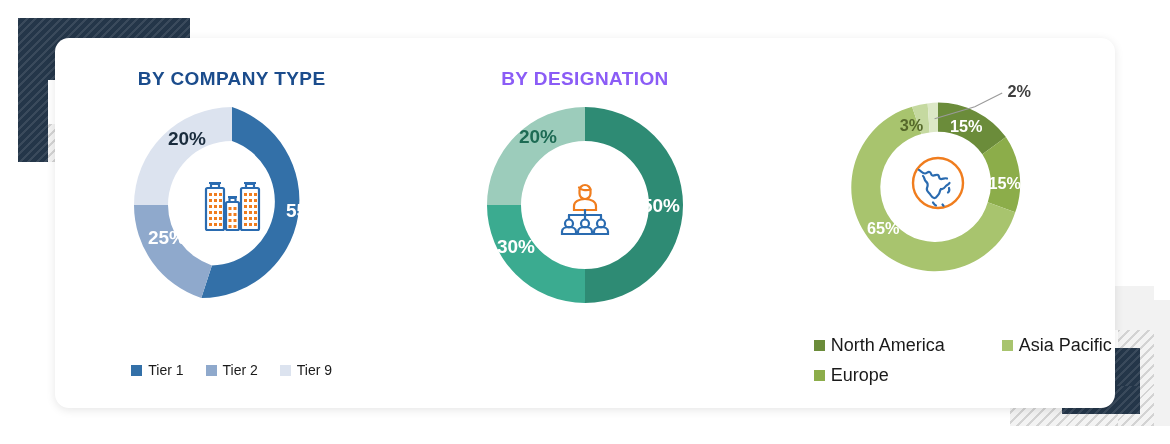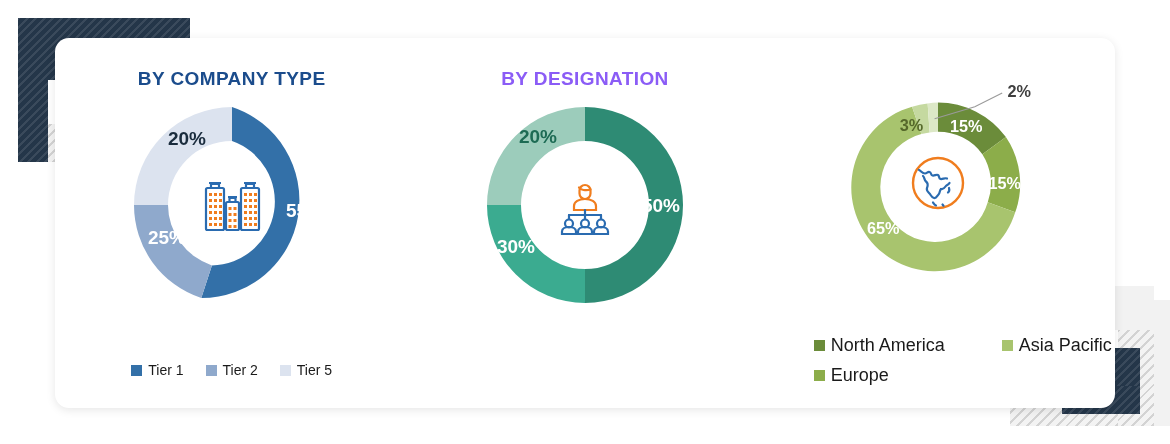--- a/index.html
+++ b/index.html
@@ -254,21 +254,21 @@
             <div class="legend-item">
               <span class="swatch" style="background:#3370A8"></span>
               <span>Tier 1</span>
             </div>
             <div class="legend-item">
               <span class="swatch" style="background:#8FA9CC"></span>
               <span>Tier 2</span>
             </div>
             <div class="legend-item">
               <span class="swatch" style="background:#DCE3EF"></span>
-              <span>Tier 5</span>
+              <span>Tier 9</span>
             </div>
           </div>
         </div>
       </div>
 
       <div class="panel">
         <div class="panel-title" style="color:#8b5cf6">BY DESIGNATION</div>
 
         <div class="chart-wrap">
           <svg class="donut-svg" width="214" height="214" viewBox="0 0 214 214">

